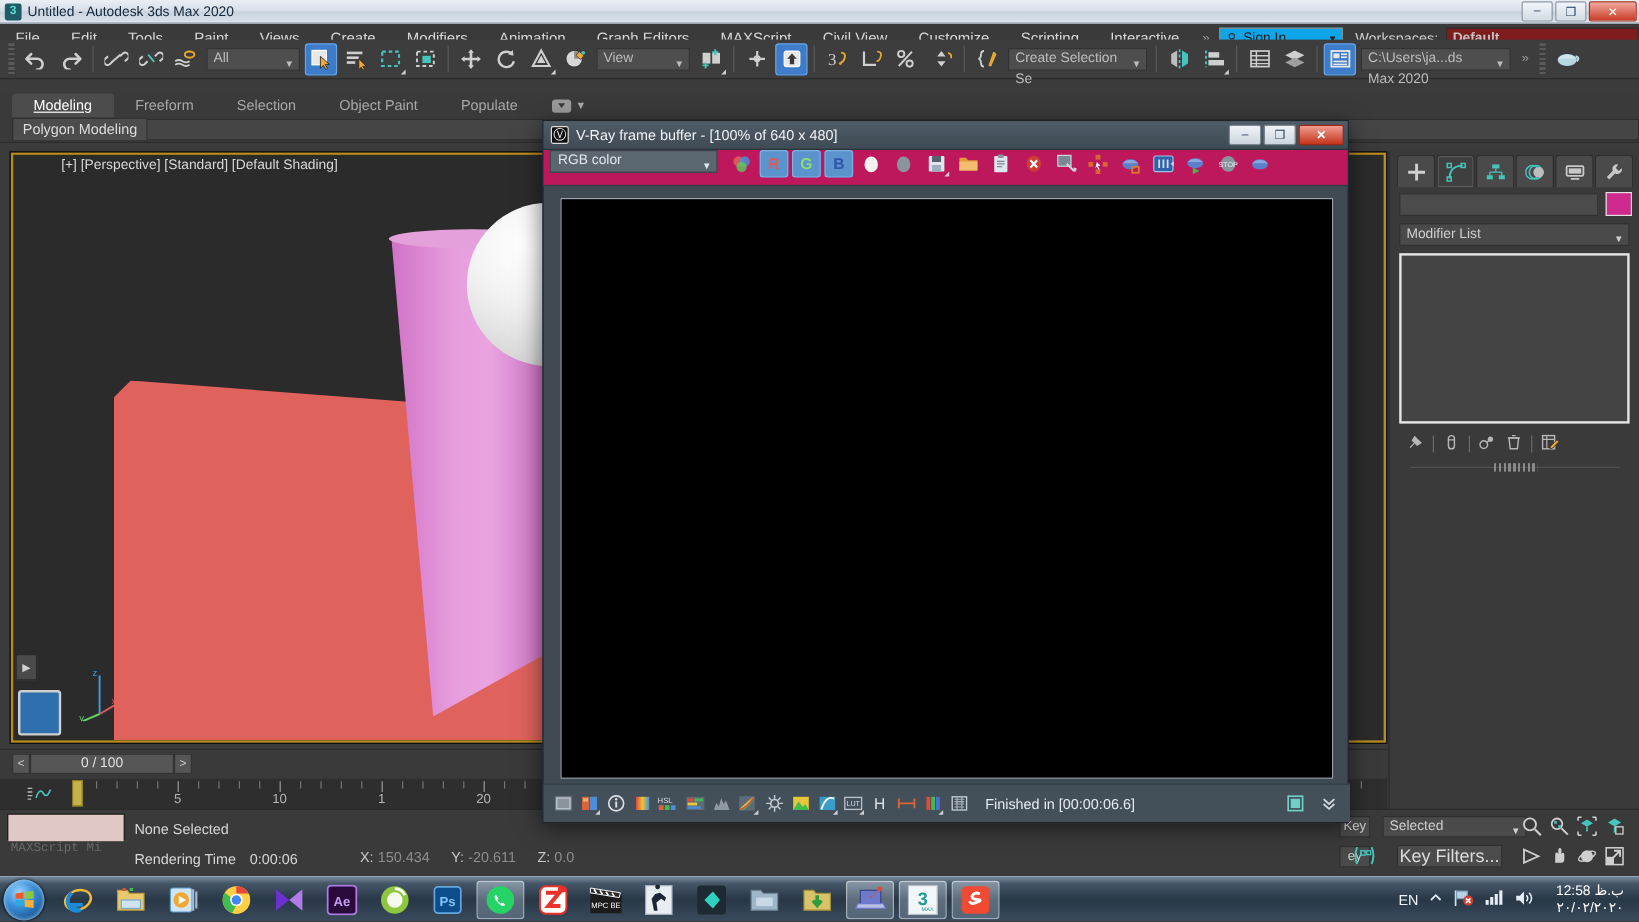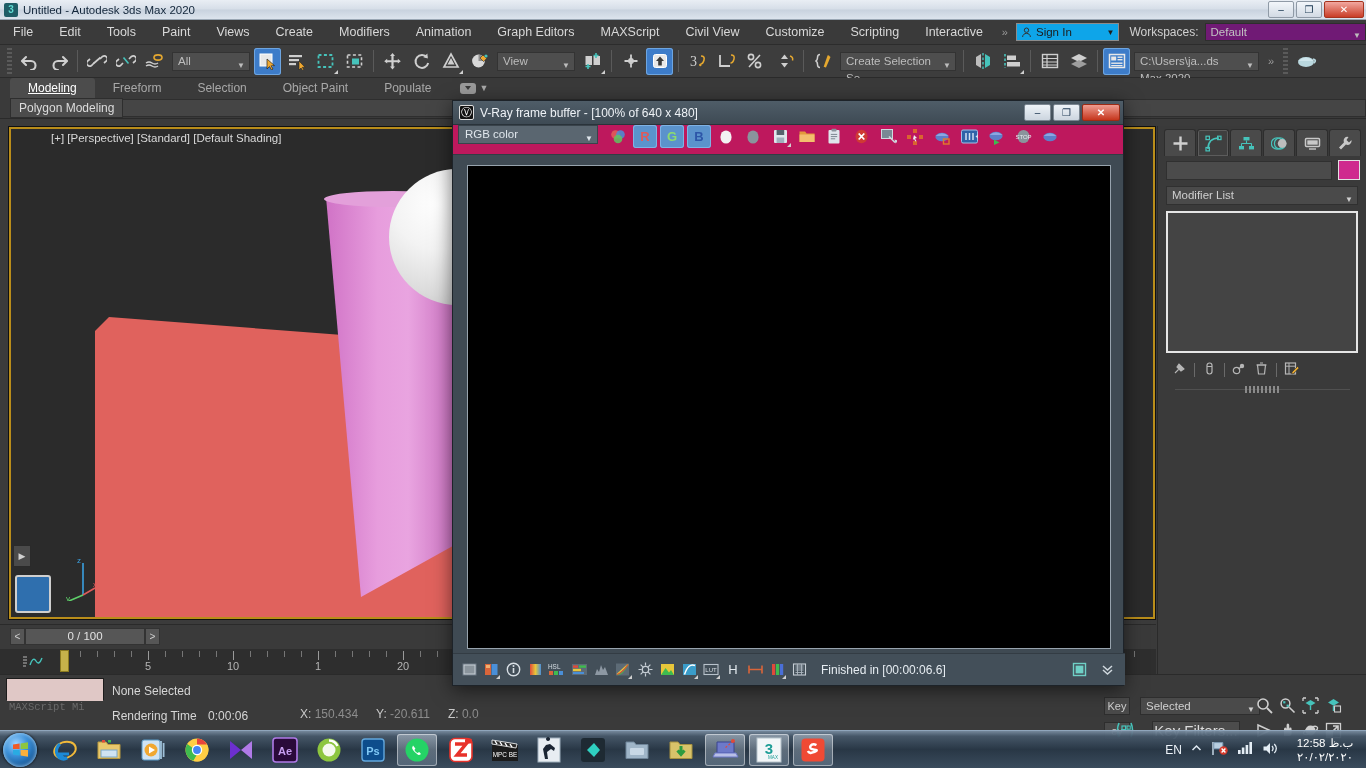--- a/index.html
+++ b/index.html
@@ -42,29 +42,29 @@
   .menu-item { padding: 0 13px; line-height: 25px; color: #d8d8d8; font-size: 12.5px; white-space: nowrap; }
   .menu-chev { color: #9a9a9a; padding: 0 6px; font-size: 11px; }
   .signin {
     display: flex; align-items: center; gap: 4px; width: 120px; height: 18px;
     background: #0ea5e9; color: #1d1d1d; border: 1px solid #8c8c8c;
     padding: 0 4px; font-size: 11.5px; margin-left: 2px; position: relative;
   }
   .signin .caret { position: absolute; right: 4px; font-size: 8px; }
   .ws-label { margin-left: 10px; font-size: 12px; color: #d0d0d0; }
   .ws-combo {
-    width: 188px; height: 18px; background: #701a75; border: 1px solid #2e2e2e;
+    width: 188px; height: 18px; background: #7f1d1d; border: 1px solid #2e2e2e;
     margin-left: 6px; color: #c2c2c2; font-size: 11.5px; padding: 0 5px;
-    line-height: 16px; position: relative;
+    line-height: 16px; position: relative; font-weight: bold;
   }
   .ws-combo .caret { position: absolute; right: 4px; top: 4px; font-size: 8px; color: #bdbdbd; }
 
   
   .maintoolbar {
-    position: absolute; left: 0; top: 45px; width: 1366px; height: 33px;
+    position: absolute; left: 0; top: 33px; width: 1366px; height: 33px;
     background: #3d3d3d; border-bottom: 1px solid #2b2b2b;
     display: flex; align-items: center; padding-left: 4px;
   }
   .grip { width: 5px; height: 26px; background:
      repeating-linear-gradient(180deg,#6a6a6a 0 2px,transparent 2px 4px);
      margin: 0 3px; opacity: .65; }
   .tbtn {
     width: 27px; height: 27px; margin: 0 1px; border-radius: 3px;
     display: flex; align-items: center; justify-content: center;
     position: relative; color: #cfcfcf;
@@ -216,21 +216,21 @@
     background: #fff; border: 1px solid #1c1c1c;
   }
   .ms-top { height: 22px; background: #e0c8c6; }
   .ms-bot { height: 14px; font-family: "Liberation Mono", monospace; font-size: 10.5px;
             color: #6a6a6a; padding-left: 2px; overflow: hidden; white-space: nowrap;}
   .st-line1 { position: absolute; left: 112px; top: 9px; font-size: 12px; color: #d6d6d6; }
   .st-line2 { position: absolute; left: 112px; top: 34px; font-size: 12px; color: #d6d6d6; }
   .coords { position: absolute; left: 300px; top: 32px; display: flex; gap: 18px;
             font-size: 12px; color: #8d8d8d; }
   .coords b { color: #c8c8c8; font-weight: normal; }
-  .sb-right { position: absolute; right: 16px; top: 3px; width: 246px; height: 50px; margin-top: 17px; }
+  .sb-right { position: absolute; right: 4px; top: 3px; width: 246px; height: 50px; }
   .sel-combo { position: absolute; left: 36px; top: 2px; width: 120px; height: 18px;
      background: #4a4a4a; border: 1px solid #2e2e2e; color: #cfcfcf; font-size: 11.5px;
      padding: 0 5px; line-height: 16px; }
   .sel-combo .caret { position: absolute; right: 4px; top: 4px; font-size: 8px; }
   .kf-btn { position: absolute; left: 48px; top: 26px; width: 88px; height: 19px;
      background: #4c4c4c; border: 1px solid #2e2e2e; color: #dcdcdc; font-size: 15px;
      text-align: center; line-height: 17px; }
   .key-chip { position: absolute; left: 0; width: 26px; height: 18px; background: #4a4a4a;
      border: 1px solid #2e2e2e; color: #cfcfcf; font-size: 11px; line-height: 16px;
      text-align: center; overflow: hidden;}

